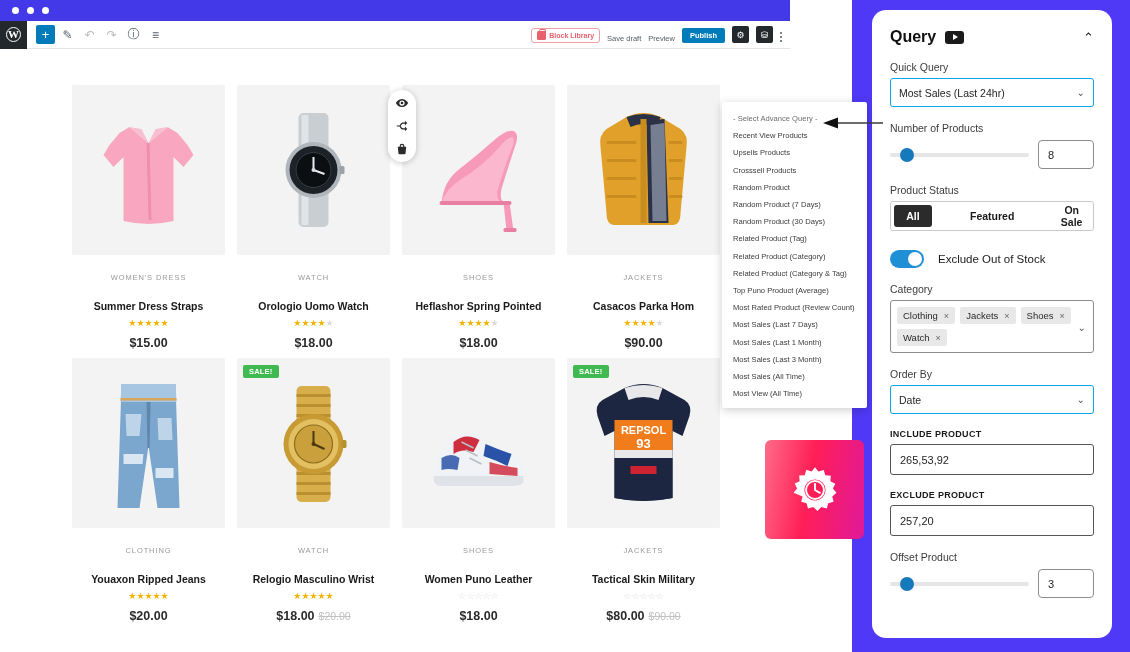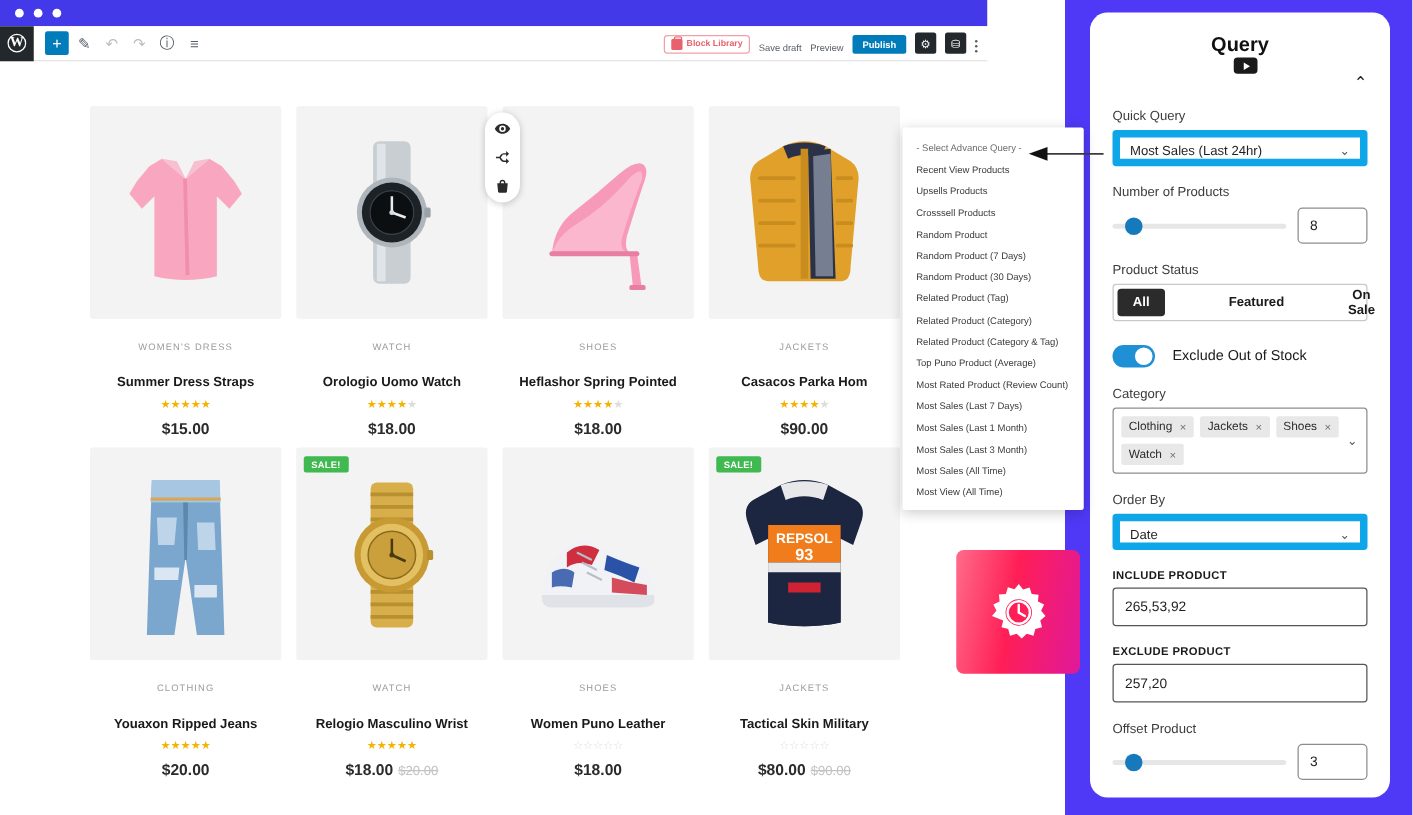--- a/index.html
+++ b/index.html
@@ -141,55 +141,55 @@
   
   #blue-panel{
     position:absolute; left:852px; top:0; width:278px; height:652px;
     background:#4f39f6;
   }
   #query-card{
     position:absolute; left:20px; top:10px; width:240px; height:628px;
     background:#ffffff; border-radius:14px; padding:18px 18px 0 18px;
     overflow:hidden;
   }
-  #qhead{ display:flex; align-items:center;flex-direction:column; }
+  #qhead{ display:flex; align-items:center; }
   #qtitle{ font-size:16px; font-weight:700; color:#111; }
   #yt-icon{
     width:19px;height:13px;background:#1a1a1a;border-radius:3px;margin-left:9px;
     display:flex;align-items:center;justify-content:center;
   }
   #yt-icon .tri{
     width:0;height:0;border-left:5px solid #fff;
     border-top:3.2px solid transparent;border-bottom:3.2px solid transparent;
     margin-left:1px;
   }
   #chev-up{ margin-left:auto; font-size:13px; color:#1d1d1d; line-height:1; }
 
   .fld-label{ font-size:10.5px; color:#3c3c3c; margin:15px 0 5px 0; }
   .fld-label.caps{ font-size:9px; font-weight:700; color:#1a1a1a; letter-spacing:.3px; }
 
   .select{
-    height:29px; border:6px solid #0ea5e9; border-radius:3px;
-    display:flex; align-items:flex-end; padding:0 8px;
+    height:29px; border:1px solid #0ea5e9; border-radius:3px;
+    display:flex; align-items:center; padding:0 8px;
     font-size:10.5px; color:#1f1f1f; background:#fff;
   }
   .select .caret{ margin-left:auto; font-size:10px; color:#555; }
 
   .slider-row{ display:flex; align-items:center; gap:9px; margin-top:6px; }
   .track{ flex:1; height:4px; background:#e6e6e6; border-radius:2px; position:relative; }
   .knob{ position:absolute; top:-5px; width:14px;height:14px;border-radius:50%;
          background:#1679bb; }
   .numbox{
     width:56px; height:29px; border:1px solid #8d8d8d; border-radius:4px;
     display:flex; align-items:center; padding-left:9px; font-size:11px; color:#1f1f1f;
   }
 
   #status-group{
     height:30px; border:1px solid #c9c9c9; border-radius:3px;
-    display:flex; align-items:center; margin-top:1px; padding:2px;gap:13px;
+    display:flex; align-items:center; margin-top:1px; padding:2px;
   }
   .seg{ flex:1; text-align:center; font-size:10.5px; font-weight:700; color:#1a1a1a;padding-left:38px; }
   .seg.active{ flex:0 0 38px; background:#2b2b2b; color:#fff; border-radius:3px;
                padding:5px 0; margin-left:1px; }
 
   #toggle-row{ display:flex; align-items:center; gap:14px; margin-top:19px; }
   #toggle{ width:34px;height:18px;background:#1f8fd6;border-radius:9px;position:relative; }
   #toggle .tk{ position:absolute;right:2px;top:2px;width:14px;height:14px;border-radius:50%;background:#fff;}
   #toggle-label{ font-size:11.5px; color:#1a1a1a; }
 

